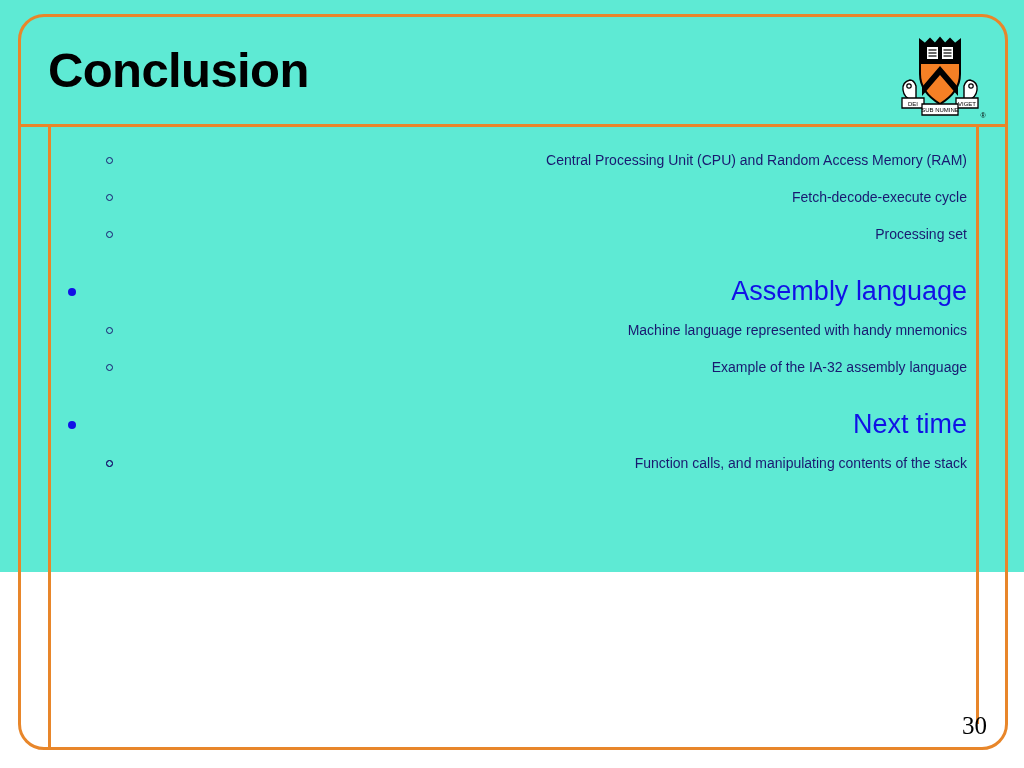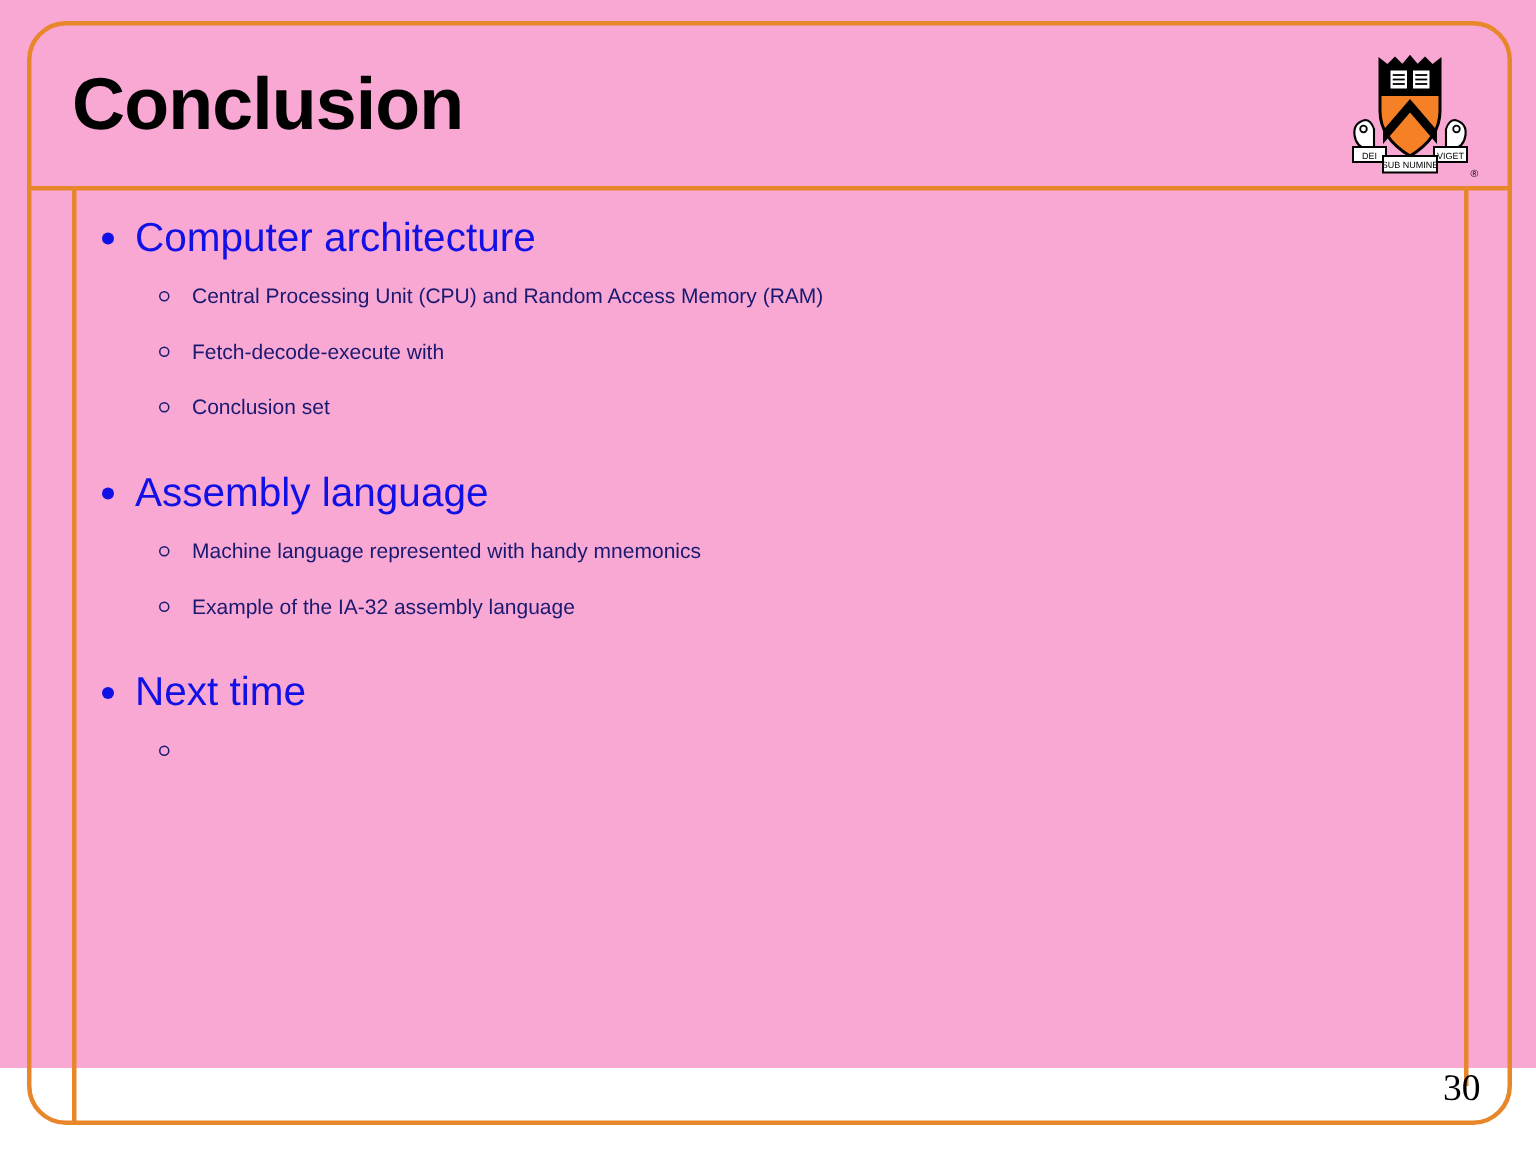--- a/index.html
+++ b/index.html
@@ -10,22 +10,23 @@
   body {
     width: 1024px;
     height: 768px;
     font-family: "Liberation Sans", sans-serif;
     overflow: hidden;
   }
 
   .slide {
     position: relative;
     width: 1024px;
-    height: 712px;
-    background: #f9a8d4;
+    height: 572px;
+    background: #5eead4;
+    text-align: right;
   }
 
   
   .frame-outer {
     position: absolute;
     left: 18px;
     top: 14px;
     width: 990px;
     height: 736px;
     box-sizing: border-box;
@@ -201,35 +202,31 @@
       <text x="23" y="76" font-family="Liberation Sans, sans-serif" font-size="6" text-anchor="middle" fill="#000000">DEI</text>
       <text x="77" y="76" font-family="Liberation Sans, sans-serif" font-size="6" text-anchor="middle" fill="#000000">VIGET</text>
       <text x="50" y="82" font-family="Liberation Sans, sans-serif" font-size="6" text-anchor="middle" fill="#000000">SUB NUMINE</text>
       <text x="93" y="88" font-family="Liberation Sans, sans-serif" font-size="7" text-anchor="middle" fill="#000000">®</text>
     </svg>
   </div>
 
   <div class="content">
 
     <div class="group">
-      <div class="bullet-l1">
-        <span class="marker"></span>
-        <span>Computer architecture</span>
-      </div>
       <div class="bullet-l2">
         <span class="marker"></span>
         <span>Central Processing Unit (CPU) and Random Access Memory (RAM)</span>
       </div>
       <div class="bullet-l2">
         <span class="marker"></span>
-        <span>Fetch-decode-execute with</span>
-      </div>
-      <div class="bullet-l2">
-        <span class="marker"></span>
-        <span>Conclusion set</span>
+        <span>Fetch-decode-execute cycle</span>
+      </div>
+      <div class="bullet-l2">
+        <span class="marker"></span>
+        <span>Processing set</span>
       </div>
     </div>
 
     <div class="group">
       <div class="bullet-l1">
         <span class="marker"></span>
         <span>Assembly language</span>
       </div>
       <div class="bullet-l2">
         <span class="marker"></span>
@@ -242,19 +239,23 @@
     </div>
 
     <div class="group">
       <div class="bullet-l1">
         <span class="marker"></span>
         <span>Next time</span>
       </div>
       <div class="bullet-l2">
         <span class="marker"></span>
       </div>
+      <div class="bullet-l2">
+        <span class="marker"></span>
+        <span>Function calls, and manipulating contents of the stack</span>
+      </div>
     </div>
 
   </div>
 
   <div class="page-number">30</div>
 
 </div>
 
 </body></html>

